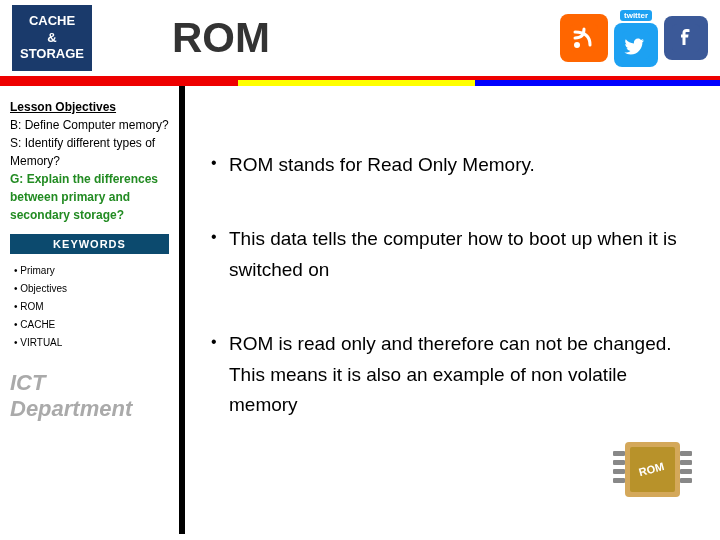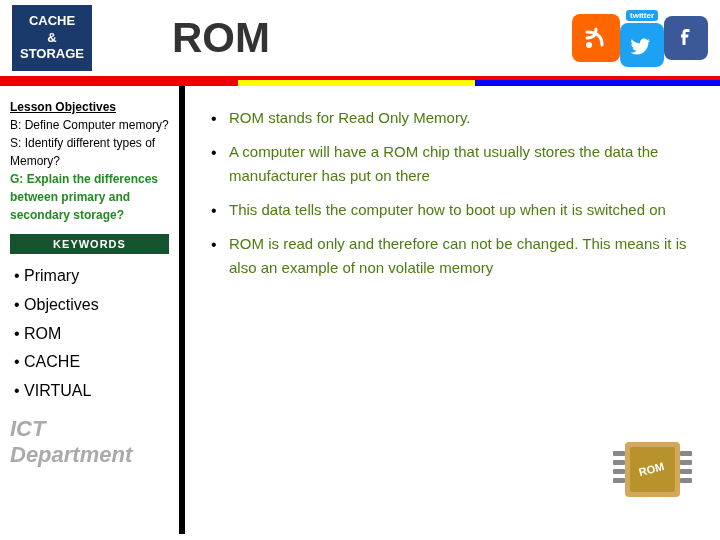--- a/index.html
+++ b/index.html
@@ -42,20 +42,21 @@
       font-size: 42px;
       font-weight: bold;
       color: #333;
       margin-left: 80px;
       flex: 1;
     }
 
     .social-icons {
       display: flex;
       align-items: center;
+      gap: 6px;
     }
 
     .rss-icon {
       width: 48px;
       height: 48px;
       background: #f60;
       border-radius: 8px;
       display: flex;
       align-items: center;
       justify-content: center;
@@ -124,47 +125,47 @@
     .lesson-objectives .normal {
       color: #000;
     }
 
     .lesson-objectives .green {
       color: #228b22;
       font-weight: bold;
     }
 
     .keywords-box {
-      background: #14532d;
+      background: #0c4a6e;
       color: #fff;
       font-size: 11px;
       font-weight: bold;
       text-align: center;
       padding: 4px 12px;
       margin: 10px 0 8px 0;
       letter-spacing: 1px;
     }
 
     .keywords-list {
       list-style: none;
-      font-size: 16px;
+      font-size: 10px;
       line-height: 1.8;
       padding-left: 4px;
     }
 
     .keywords-list li::before {
       content: "• ";
       color: #000;
     }
 
     .ict-dept {
       font-size: 22px;
       color: #aaa;
       font-weight: bold;
-      margin-top: 10px;
+      margin-top: 18px;
       font-style: italic;
     }
 
     
     .content {
       flex: 1;
       padding: 20px 24px 20px 24px;
       font-size: 15px;
       line-height: 1.6;
       position: relative;
@@ -172,22 +173,23 @@
 
     .content ul {
       list-style: none;
       padding: 0;
     }
 
     .content ul li {
       padding-left: 20px;
       position: relative;
       margin-bottom: 10px;
-      font-size: 15px;
-      color: #4d7c0f;
+      font-size: 19px;
+      color: #000000;
+      margin-top: 44px;
     }
 
     .content ul li::before {
       content: "•";
       position: absolute;
       left: 2px;
       color: #000;
       font-size: 16px;
     }
 
@@ -258,21 +260,20 @@
       <li><span>CACHE</span></li>
       <li><span>VIRTUAL</span></li>
     </ul>
 
     <div class="ict-dept">ICT Department</div>
   </div>
 
   <div class="content">
     <ul>
       <li><span>ROM stands for Read Only Memory.</span></li>
-      <li><span>A computer will have a ROM chip that usually stores the data the manufacturer has put on there</span></li>
       <li><span>This data tells the computer how to boot up when it is switched on</span></li>
       <li><span>ROM is read only and therefore can not be changed. This means it is also an example of non volatile memory</span></li>
     </ul>
 
     <div class="chip-container">
       <svg width="95" height="85" viewBox="0 0 95 85">
 
         <rect x="20" y="15" width="55" height="55" rx="4" fill="#d4a85a"></rect>
         <rect x="25" y="20" width="45" height="45" rx="2" fill="#b8922a"></rect>
 

